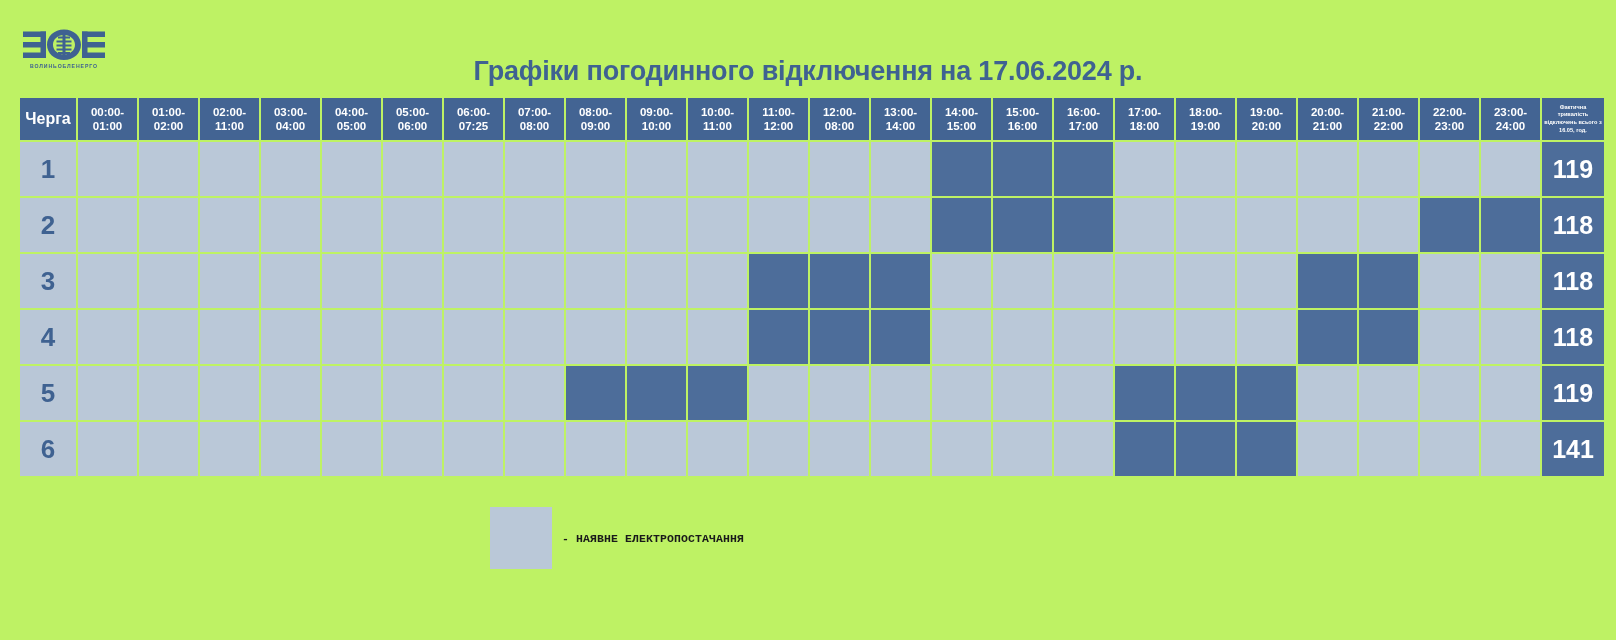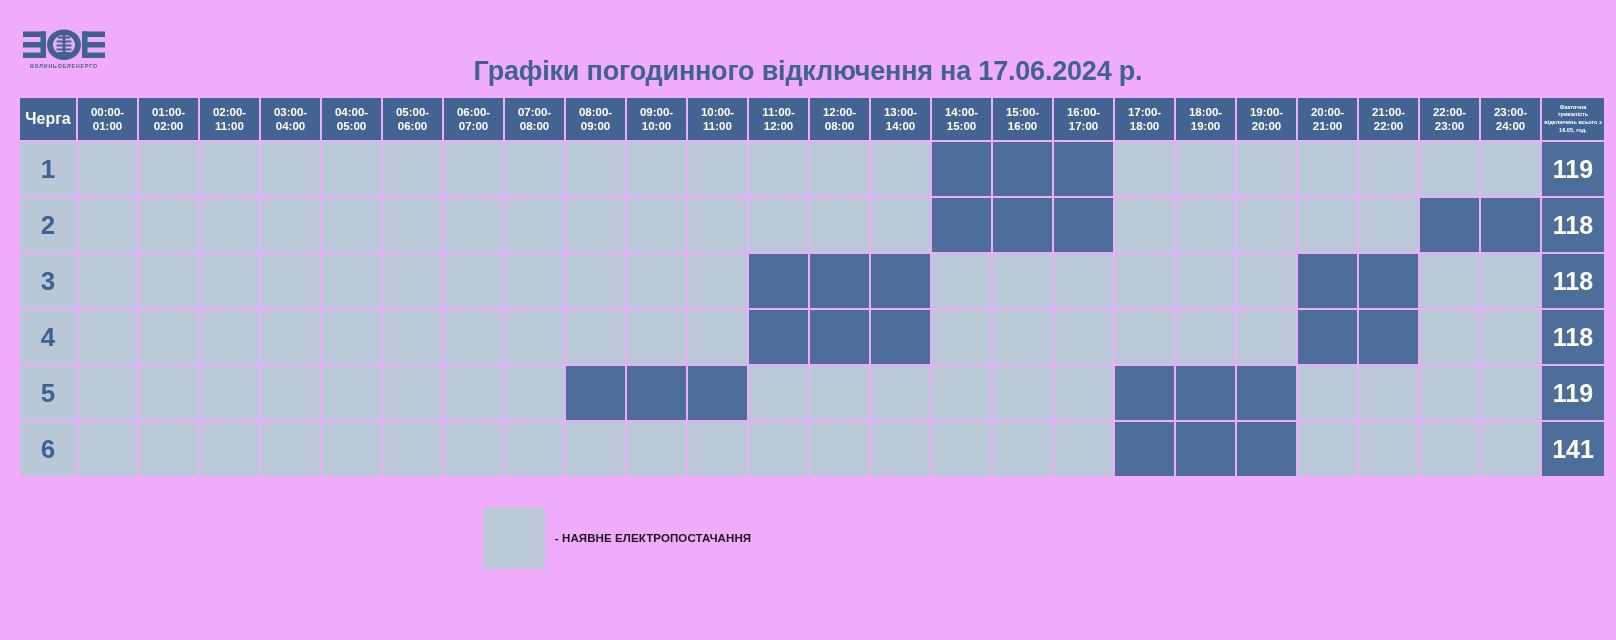--- a/index.html
+++ b/index.html
@@ -3,21 +3,21 @@
 <meta charset="utf-8">
 <title>Graf</title>
 <style>
   * { box-sizing: border-box; margin: 0; padding: 0; }
   html, body {
     width: 1616px; height: 640px;
     background: #ffffff;
     font-family: "Liberation Sans", sans-serif;
     overflow: hidden;
   }
-  .page { position: relative; width: 1616px; height: 640px; background: #f0abfc; }
+  .page { position: relative; width: 1616px; height: 640px; background: #bef264; }
 
   
   .logo-wrap {
     position: absolute; left: 18px; top: 28px;
     width: 92px; height: 48px;
     display: flex; flex-direction: column; align-items: center; justify-content: flex-start;
   }
   .logo-mark { width: 84px; height: 34px; display: block; }
   .logo-text {
     font-size: 5.2px; letter-spacing: 0.9px; color: #3f6291;
@@ -82,20 +82,21 @@
     font-size: 25px;
     font-weight: bold;
     margin-top: 38px;
   }
 
   
   .legend {
     position: absolute; left: 0; top: 507px; width: 1312px;
     display: flex; justify-content: center; align-items: flex-end;
     gap: 52px;
+    font-family: Liberation Mono, monospace;
   }
   .legend-item { display: flex; align-items: center; gap: 10px; }
   .swatch { width: 62px; height: 62px; display: block; }
   .swatch.on  { background: #bac8d8; }
   .swatch.off { background: #4d6d9a; }
   .legend-label {
     font-size: 11.5px; font-weight: bold; color: #1a1a1a;
     letter-spacing: 0.1px; white-space: nowrap;
   }
   .legend-gap { width: 26px; }
@@ -168,21 +169,21 @@
       <thead>
         <tr>
           <th class="queue-head">Черга</th>
 
         <th>00:00-01:00</th>
             <th>01:00-02:00</th>
             <th>02:00-11:00</th>
             <th>03:00-04:00</th>
             <th>04:00-05:00</th>
             <th>05:00-06:00</th>
-            <th>06:00-07:00</th>
+            <th>06:00-07:25</th>
             <th>07:00-08:00</th>
             <th>08:00-09:00</th>
             <th>09:00-10:00</th>
             <th>10:00-11:00</th>
             <th>11:00-12:00</th>
             <th>12:00-08:00</th>
             <th>13:00-14:00</th>
             <th>14:00-15:00</th>
             <th>15:00-16:00</th>
             <th>16:00-17:00</th>

